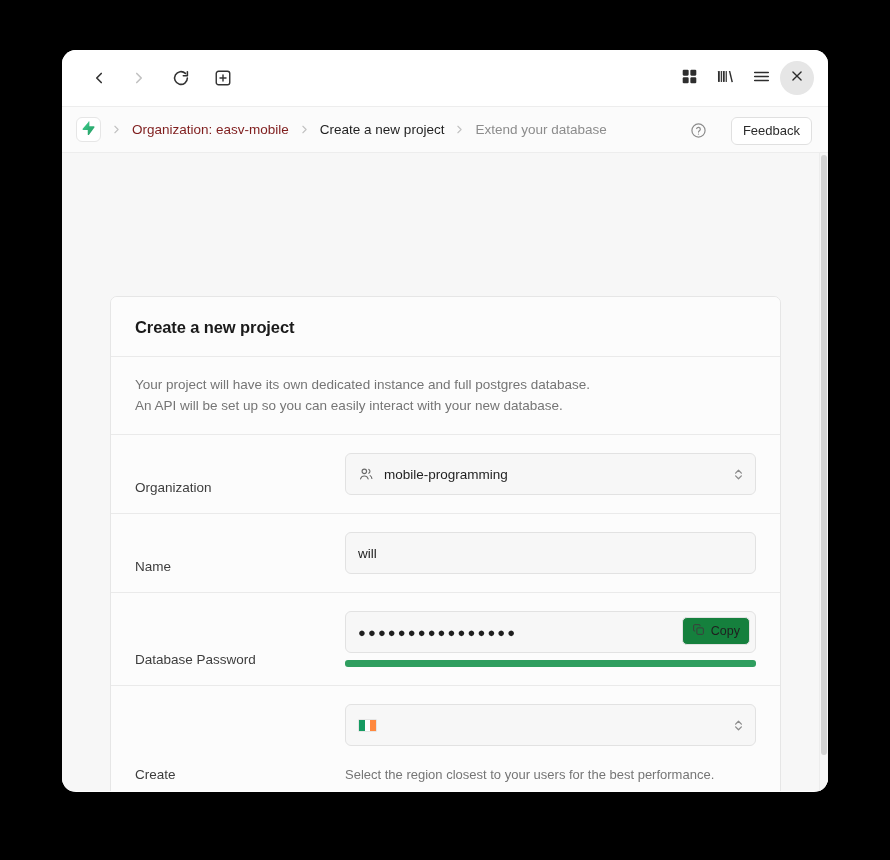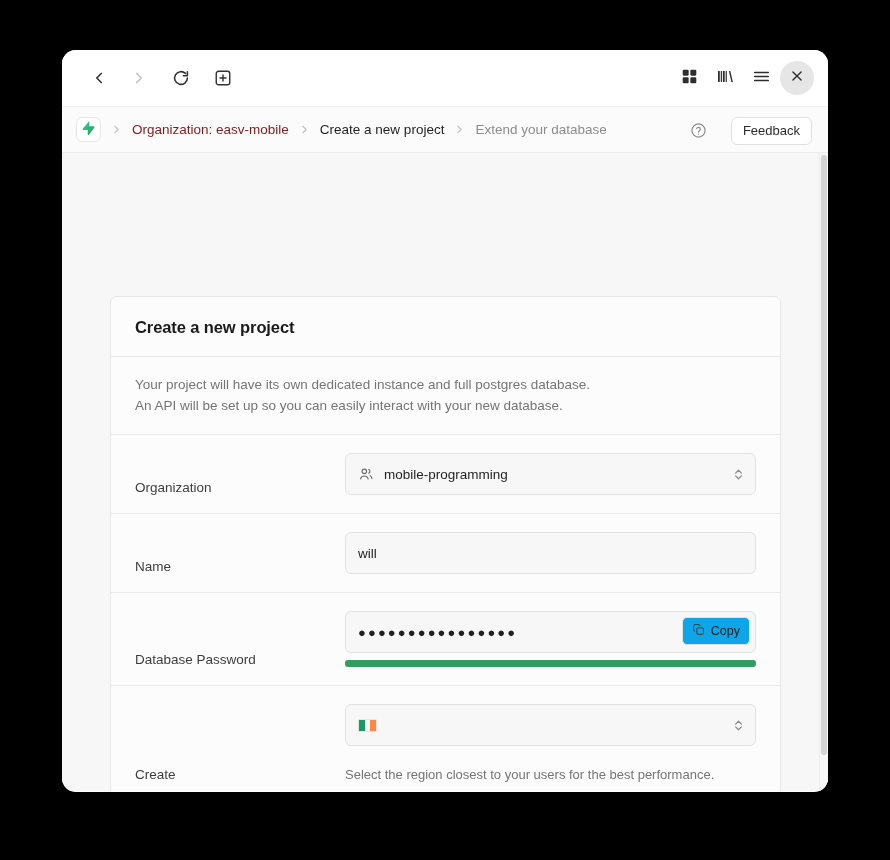--- a/index.html
+++ b/index.html
@@ -242,21 +242,21 @@
     font-size: 13px;
     letter-spacing: 2.1px;
     color: #1f1f1f;
     line-height: 1;
   }
   .copy-btn {
     position: absolute;
     right: 5px; top: 5px;
     height: 28px;
     padding: 0 9px;
-    background: #0ea5e9;
+    background: #15803d;
     border: 1px solid #e2e2e2;
     border-radius: 5px;
     display: flex; align-items: center; gap: 6px;
     font-size: 12.5px;
     color: #1f1f1f;
     cursor: pointer;
     font-family: "Liberation Sans", sans-serif;
   }
 
   .strength-bar {

